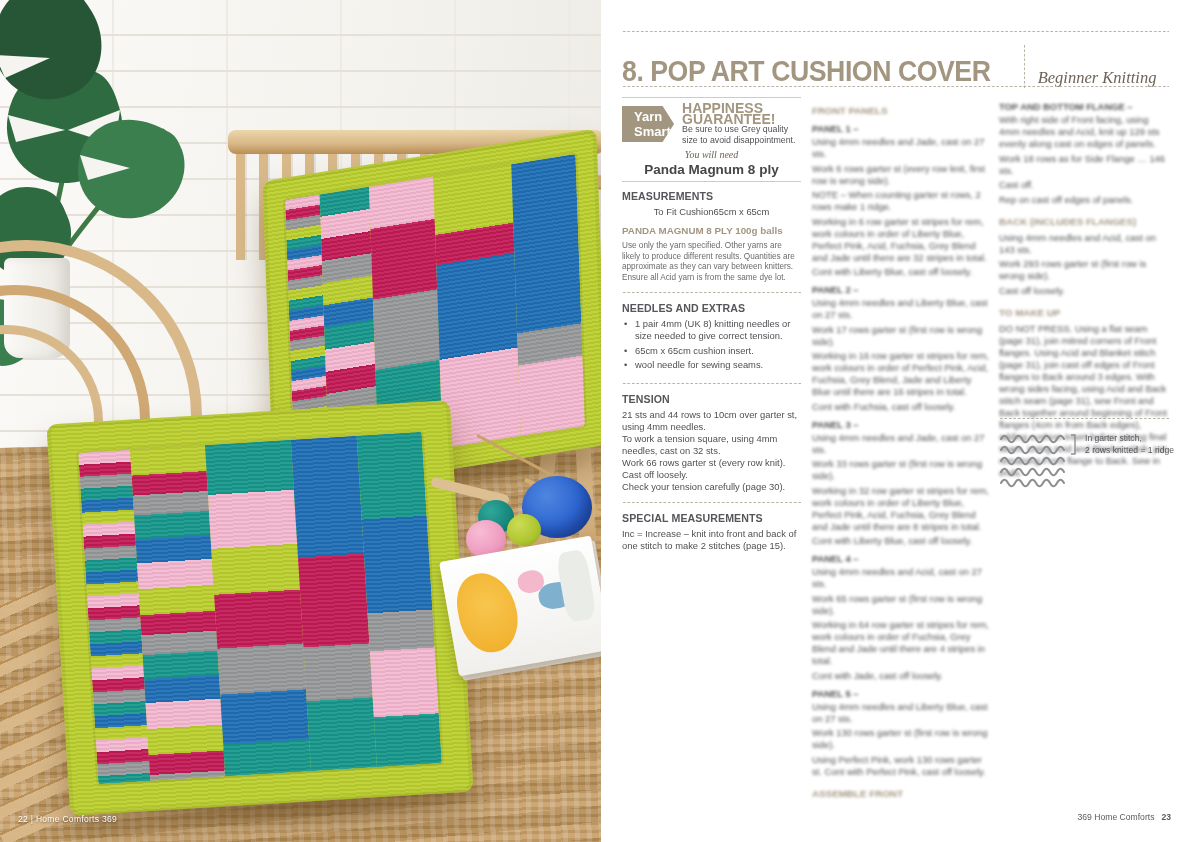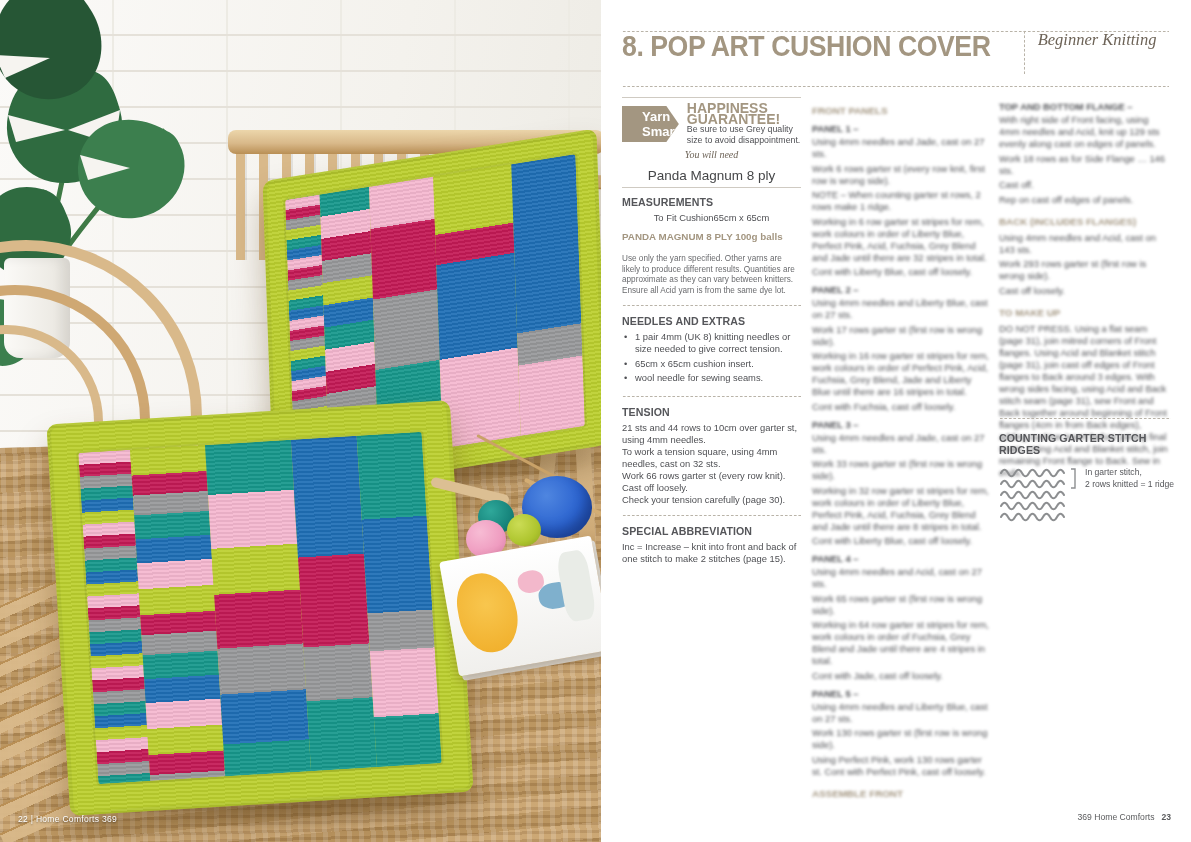--- a/index.html
+++ b/index.html
@@ -42,39 +42,39 @@
   .ball{border-radius:50%;}
   .shadow{background:radial-gradient(closest-side, rgba(70,45,15,.38), rgba(0,0,0,0));}
   .photo-footer{left:18px;top:814px;font-size:8.5px;color:#ffffff;letter-spacing:.3px;
     text-shadow:0 1px 2px rgba(0,0,0,.5);}
 
   
   .dots{height:3px;background-image:radial-gradient(var(--dots) 0.9px, transparent 1px);
     background-size:4.5px 3px;background-repeat:repeat-x;}
   .vdots{width:3px;background-image:radial-gradient(var(--dots) 0.9px, transparent 1px);
     background-size:3px 4.5px;background-repeat:repeat-y;}
-  .hdr{left:622px;top:30px;width:547px;height:58px;display:flex;align-items:flex-start;}
+  .hdr{left:622px;top:30px;width:547px;height:58px;display:flex;align-items:flex-end;}
   .hdr .dots{position:absolute;left:0;right:0;}
   .title{flex:1;font-size:29px;font-weight:bold;color:var(--taupe);letter-spacing:-.5px;
     transform:scaleX(.92);transform-origin:left center;white-space:nowrap;}
   .skill{width:168px;text-align:center;font-family:"Liberation Serif", serif;font-style:italic;
     font-size:16.5px;color:#6d6357;}
 
   .col{line-height:12px;font-size:9.4px;color:var(--ink);}
   .col-left{left:622px;top:97px;width:179px;}
   .col-mid{left:812px;top:95px;width:179px;height:702px;overflow:hidden;}
   .col-right{left:999px;top:95px;width:172px;height:720px;}
   .blur{filter:blur(1.5px);}
   .rule{border:0;border-top:1px solid #cfcac2;margin:0;}
   h3.sec{font-size:10.6px;font-weight:bold;color:var(--head);margin:0 0 4px 0;letter-spacing:.1px;}
   .taupe-sub{font-size:9.8px;font-weight:bold;color:var(--taupe);margin:7px 0 4px 0;}
   .fit-row{display:flex;justify-content:center;margin:2px 0 1px 0;}
   .ylines div{margin:0 0 1.5px 0;}
   .k-indent{padding-left:14px;}
-  .small-note{font-size:8.2px;line-height:10.5px;color:#6a6b6e;margin-top:11px;}
+  .small-note{font-size:8.2px;line-height:10.5px;color:#6a6b6e;margin-top:4px;}
   ul.bullets{margin:2px 0 0 0;padding:0;list-style:none;}
   ul.bullets li{position:relative;padding-left:13px;margin-bottom:2.5px;}
   ul.bullets li::before{content:"•";position:absolute;left:2px;top:0;color:var(--ink);}
   .plines p{margin:0;}
   .sp8{height:8px;}
   .pattern .k-head{font-size:9.8px;font-weight:bold;color:var(--taupe);margin:10px 0 4px 0;}
   .pattern .k-lead{font-weight:bold;margin:6px 0 1px 0;}
   .pattern .k-para{margin:0 0 2.5px 0;}
   .pattern .k-note{margin:0 0 2.5px 0;}
   .counting{position:absolute;left:0;top:337px;width:172px;}
@@ -166,33 +166,33 @@
   <div class="dots" style="top:0"></div>
   <div class="title">8. POP ART CUSHION COVER</div>
   <div class="vdots" style="height:44px"></div>
   <div class="skill">Beginner Knitting</div>
   <div class="dots" style="bottom:0"></div>
 </div>
 
 <div class="abs col col-left">
   <hr class="rule">
   <div style="display:flex;align-items:center;gap:8px;margin:5px 0 4px 0">
-    <div style="width:72px;height:36px;background:var(--taupe);color:#fff;font-weight:bold;font-size:13px;line-height:15px;display:flex;flex-direction:column;justify-content:center;padding-left:20px;box-sizing:border-box;clip-path:polygon(0 0,78% 0,100% 50%,78% 100%,0 100%)">
+    <div style="width:72px;height:36px;background:var(--taupe);color:#fff;font-weight:bold;font-size:13px;line-height:15px;display:flex;flex-direction:column;justify-content:center;padding-left:12px;box-sizing:border-box;clip-path:polygon(0 0,78% 0,100% 50%,78% 100%,0 100%)">
       <span>Yarn</span>
       <span>Smart</span>
     </div>
     <div style="font-size:8.8px;line-height:10.5px">
       <div style="font-weight:bold;color:var(--taupe);font-size:14px">HAPPINESS GUARANTEE!</div>
       <div>Be sure to use Grey quality</div>
       <div>size to avoid disappointment.</div>
     </div>
   </div>
   <div style="text-align:center;margin:4px 0 5px 0">
     <div style="font-family:'Liberation Serif',serif;font-style:italic;font-size:10px;color:#6d6357">You will need</div>
-    <div style="font-weight:normal;font-size:13.5px;color:#454648;margin-top:9px">Panda Magnum 8 ply</div>
+    <div style="font-weight:bold;font-size:13.5px;color:#454648;margin-top:3px">Panda Magnum 8 ply</div>
   </div>
   <hr class="rule">
 
   <div class="sp8"></div>
   <h3 class="sec">MEASUREMENTS</h3>
   <div class="fit-row">
     <span>To Fit Cushion</span>
     <span>65cm x 65cm</span>
   </div>
   <div class="taupe-sub">PANDA MAGNUM 8 PLY 100g balls</div>
@@ -216,21 +216,21 @@
       <p>21 sts and 44 rows to 10cm over garter st, using 4mm needles.</p>
       <p>To work a tension square, using 4mm needles, cast on 32 sts.</p>
       <p>Work 66 rows garter st (every row knit).</p>
       <p>Cast off loosely.</p>
       <p>Check your tension carefully (page 30).</p>
     </div>
 
   <div class="sp8"></div>
     <div class="dots"></div>
     <div class="sp8"></div>
-  <h3 class="sec">SPECIAL ABBREVIATION</h3>
+  <h3 class="sec">SPECIAL MEASUREMENTS</h3>
   <div>Inc = Increase – knit into front and back of one stitch to make 2 stitches (page 15).</div>
 </div>
 
 <div class="abs col col-mid pattern blur">
   <div>
       <div class="k-head">FRONT PANELS</div>
       <div class="k-lead">PANEL 1 –</div>
       <div class="k-para">Using 4mm needles and Jade, cast on 27 sts.</div>
       <div class="k-para">Work 6 rows garter st (every row knit, first row is wrong side).</div>
       <div class="k-note">NOTE – When counting garter st rows, 2 rows make 1 ridge.</div>
@@ -270,21 +270,20 @@
       <div class="k-para">Using 4mm needles and Acid, cast on 143 sts.</div>
       <div class="k-para">Work 293 rows garter st (first row is wrong side).</div>
       <div class="k-para">Cast off loosely.</div>
       <div class="k-head">TO MAKE UP</div>
       <div class="k-para">DO NOT PRESS. Using a flat seam (page 31), join mitred corners of Front flanges. Using Acid and Blanket stitch (page 31), join cast off edges of Front flanges to Back around 3 edges. With wrong sides facing, using Acid and Back stitch seam (page 31), sew Front and Back together around beginning of Front flanges (4cm in from Back edges), adding cushion insert before joining final seam. Using Acid and Blanket stitch, join remaining Front flange to Back. Sew in ends.</div>
     </div>
 
   <div class="dots abs" style="left:0;top:322px;width:172px"></div>
 
   <div class="counting">
-    <h3 class="sec">COUNTING GARTER STITCH RIDGES</h3>
     <div style="position:relative">
       <svg width="80" height="62" viewBox="0 0 80 62">
         <g fill="none" stroke="#8d8f91" stroke-width="2" stroke-linecap="round">
           <path d="M2,7 q3.5,-6.5 7,0 q3.5,6.5 7,0 q3.5,-6.5 7,0 q3.5,6.5 7,0 q3.5,-6.5 7,0 q3.5,6.5 7,0 q3.5,-6.5 7,0 q3.5,6.5 7,0 q3.5,-6.5 7,0"></path>
           <path d="M2,18 q3.5,-6.5 7,0 q3.5,6.5 7,0 q3.5,-6.5 7,0 q3.5,6.5 7,0 q3.5,-6.5 7,0 q3.5,6.5 7,0 q3.5,-6.5 7,0 q3.5,6.5 7,0 q3.5,-6.5 7,0"></path>
           <path d="M2,29 q3.5,-6.5 7,0 q3.5,6.5 7,0 q3.5,-6.5 7,0 q3.5,6.5 7,0 q3.5,-6.5 7,0 q3.5,6.5 7,0 q3.5,-6.5 7,0 q3.5,6.5 7,0 q3.5,-6.5 7,0"></path>
           <path d="M2,40 q3.5,-6.5 7,0 q3.5,6.5 7,0 q3.5,-6.5 7,0 q3.5,6.5 7,0 q3.5,-6.5 7,0 q3.5,6.5 7,0 q3.5,-6.5 7,0 q3.5,6.5 7,0 q3.5,-6.5 7,0"></path>
           <path d="M2,51 q3.5,-6.5 7,0 q3.5,6.5 7,0 q3.5,-6.5 7,0 q3.5,6.5 7,0 q3.5,-6.5 7,0 q3.5,6.5 7,0 q3.5,-6.5 7,0 q3.5,6.5 7,0 q3.5,-6.5 7,0"></path>
         </g>
         <path d="M72,3 h4 v19 h-4" fill="none" stroke="#8d8f91" stroke-width="1.4"></path>

